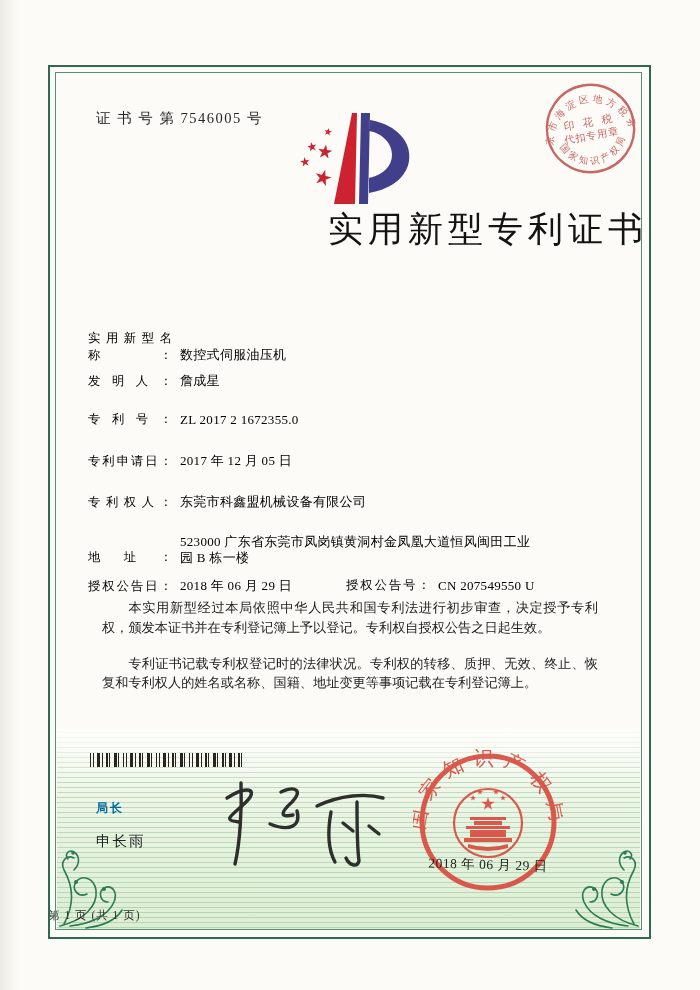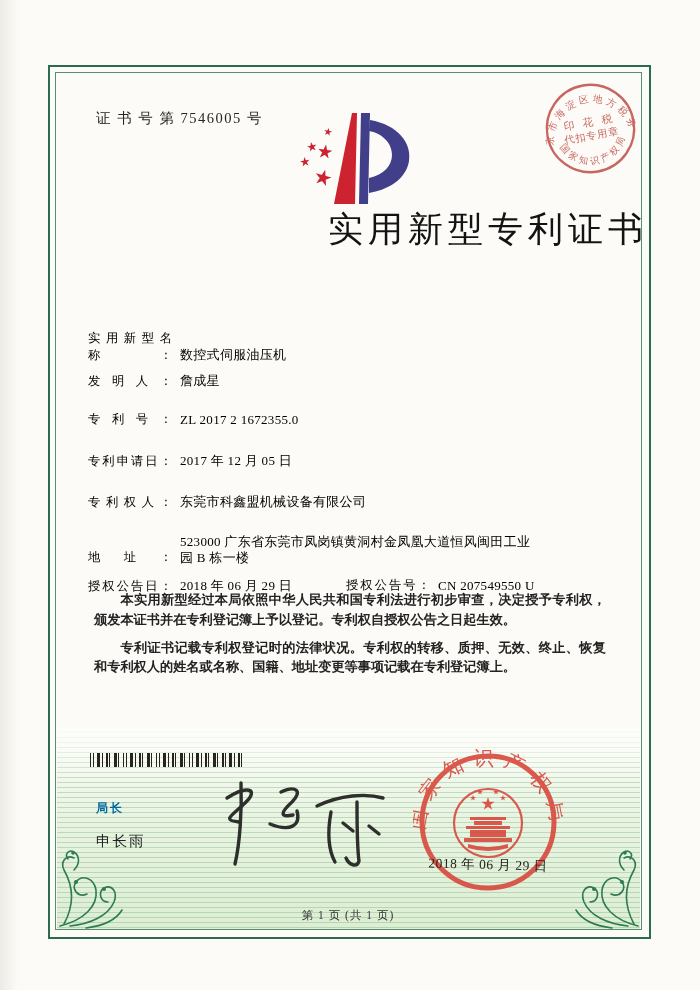--- a/index.html
+++ b/index.html
@@ -32,34 +32,34 @@
   .flabel{display:inline-block;width:84px;flex:0 0 84px;font-size:12.3px;
     text-align:justify;text-align-last:justify;white-space:normal;}
   .fvalue{margin-left:8px;white-space:nowrap;letter-spacing:.3px;}
   .fvalue.wrap{white-space:normal;width:352px;line-height:16px;}
   .row1{top:302px}.row2{top:344px}.row3{top:383px}.row4{top:424px}
   .row5{top:465px}.row6{top:506px}.row7{top:549px}
   .grant-no{left:346px;top:549px;}
   
   .body-text{left:86px;top:582px;width:528px;z-index:4;
     font-size:13.2px;line-height:19.8px;text-align:justify;color:#222;}
-  .body-text p{margin:8px;text-indent:2em;font-weight:bold;}
+  .body-text p{margin:16px;text-indent:2em;}
   
   .barcode{left:90px;top:753px;width:156px;height:14px;z-index:3;
     background:
       repeating-linear-gradient(90deg,#26261f 0 1.5px,transparent 1.5px 3px,
         #26261f 3px 4px,transparent 4px 7.5px,#26261f 7.5px 10.5px,
         transparent 10.5px 12px,#26261f 12px 13px,transparent 13px 16.5px);}
   .director-title{left:96px;top:800px;font-size:12px;color:#0369a1;z-index:3;letter-spacing:2px;font-weight:bold;}
   .director-name{left:96px;top:832px;font-size:14.5px;color:#222;z-index:3;letter-spacing:2px;}
   .signature{left:185px;top:773px;z-index:3;}
   .seal{left:413px;top:747px;z-index:3;}
   .seal-date{left:408px;top:856px;width:160px;text-align:center;font-size:13.5px;
     color:#26261f;z-index:4;letter-spacing:.5px;transform:rotate(1.5deg);}
-  .footer{left:48px;top:908px;width:600px;text-align:center;font-size:11.5px;
+  .footer{left:48px;top:908px;width:600px;text-align:left;font-size:11.5px;
     letter-spacing:1px;color:#333;z-index:4;}
   .stamp{left:542px;top:80px;z-index:4;opacity:.95;}
   .orn{z-index:2;}
   .orn-left{left:56px;top:840px;}
   .orn-right{left:562px;top:840px;transform:scaleX(-1);}
   .logo{left:281px;top:110px;z-index:4;}
 </style>
 </head>
 <body>
 

